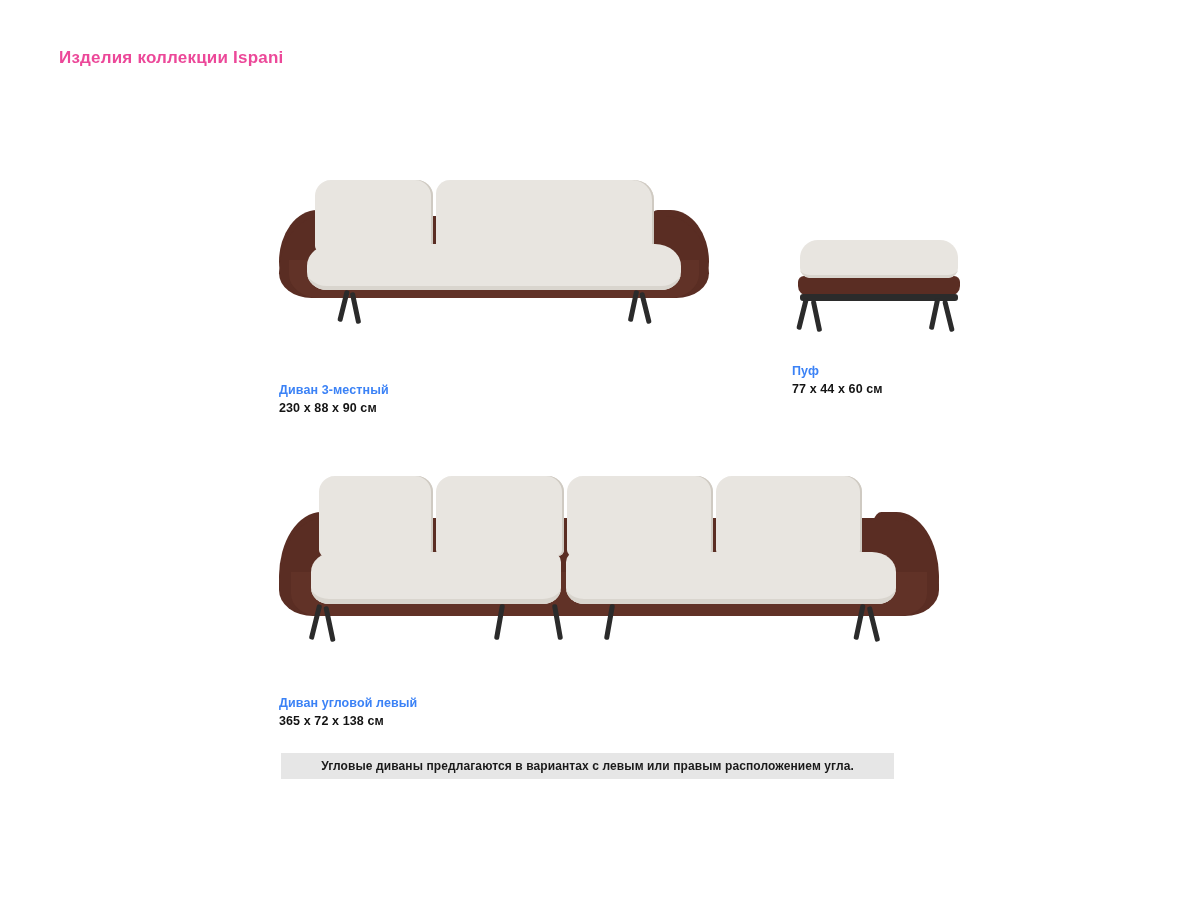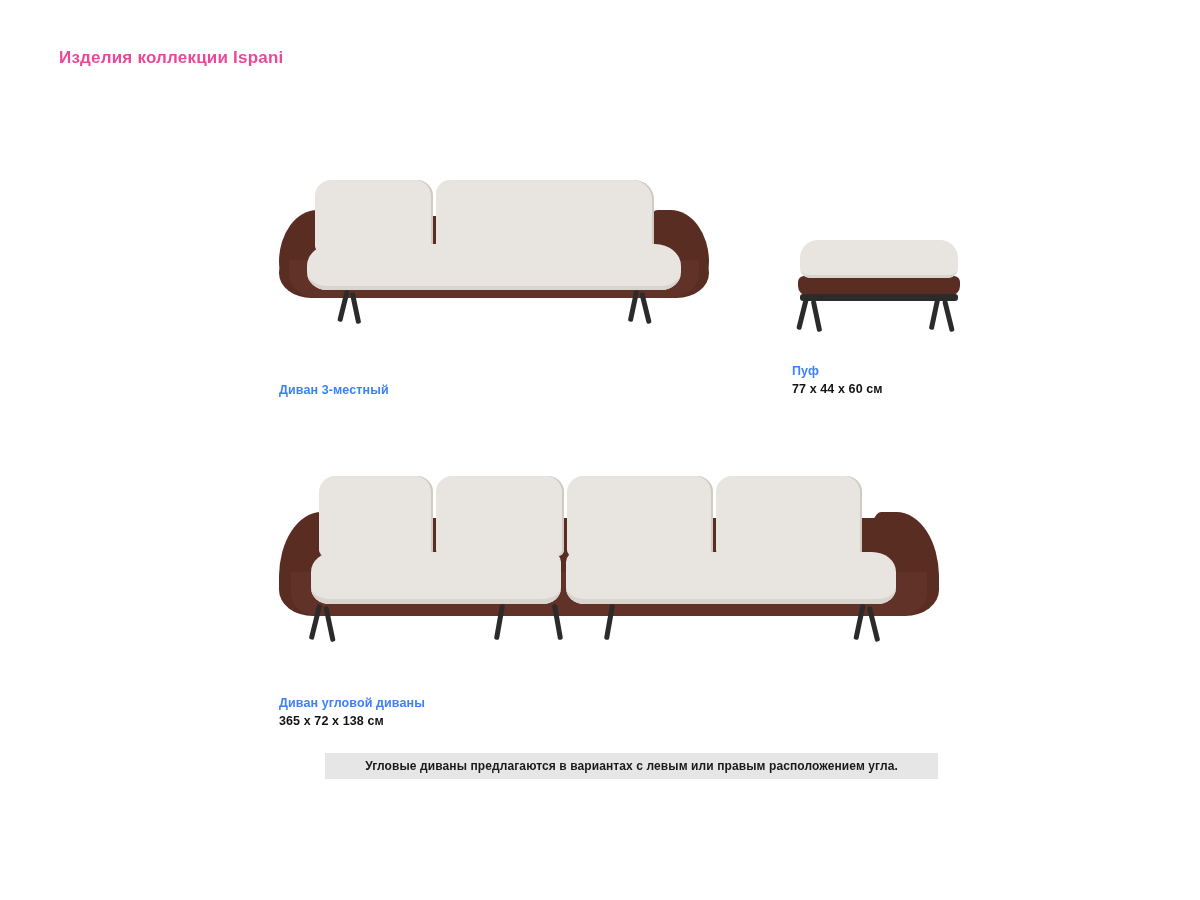--- a/index.html
+++ b/index.html
@@ -214,21 +214,20 @@
   .note {
     position: absolute;
     left: 281px;
     top: 753px;
     width: 613px;
     height: 26px;
     background: #e6e6e6;
     display: flex;
     align-items: center;
     justify-content: center;
-    margin-left: 44px;
   }
   .note span {
     font-size: 12px;
     font-weight: bold;
     color: #1a1a1a;
     letter-spacing: 0.1px;
   }
 </style>
 </head>
 <body>
@@ -245,20 +244,21 @@
       <div class="backA1"></div>
       <div class="backA2"></div>
       <div class="seatA"></div>
       <div class="legA" style="left:62px; top:122px; transform:rotate(14deg);"></div>
       <div class="legA" style="left:74px; top:124px; transform:rotate(-12deg);"></div>
       <div class="legA" style="left:352px; top:122px; transform:rotate(12deg);"></div>
       <div class="legA" style="left:364px; top:124px; transform:rotate(-14deg);"></div>
     </div>
     <div style="margin-top:38px;">
       <div class="caption">Диван 3-местный</div>
+      <div class="dims">230 x 88 x 90 см</div>
     </div>
   </div>
 
   <div class="product" style="left:792px; top:232px; width:180px;">
     <div class="figure pouf">
       <div class="poufBody"></div>
       <div class="poufTop"></div>
       <div class="poufRail"></div>
       <div class="poufLeg" style="left:8px; top:66px; transform:rotate(14deg);"></div>
       <div class="poufLeg" style="left:22px; top:68px; transform:rotate(-12deg);"></div>
@@ -284,21 +284,21 @@
       <div class="seatC-r"></div>
       <div class="legC" style="left:34px; top:138px; transform:rotate(14deg);"></div>
       <div class="legC" style="left:48px; top:140px; transform:rotate(-12deg);"></div>
       <div class="legC" style="left:218px; top:138px; transform:rotate(10deg);"></div>
       <div class="legC" style="left:276px; top:138px; transform:rotate(-10deg);"></div>
       <div class="legC" style="left:328px; top:138px; transform:rotate(10deg);"></div>
       <div class="legC" style="left:578px; top:138px; transform:rotate(12deg);"></div>
       <div class="legC" style="left:592px; top:140px; transform:rotate(-14deg);"></div>
     </div>
     <div style="margin-top:28px;">
-      <div class="caption">Диван угловой диваны</div>
+      <div class="caption">Диван угловой левый</div>
       <div class="dims">365 x 72 x 138 см</div>
     </div>
   </div>
 
   <div class="note">
     <span>Угловые диваны предлагаются в вариантах с левым или правым расположением угла.</span>
   </div>
 
 </div>
 

